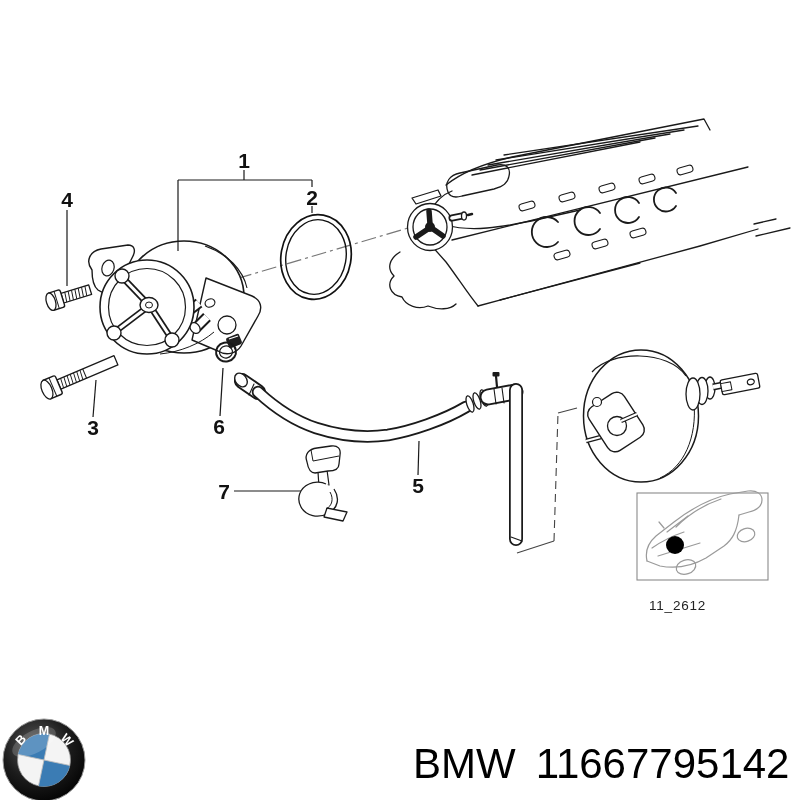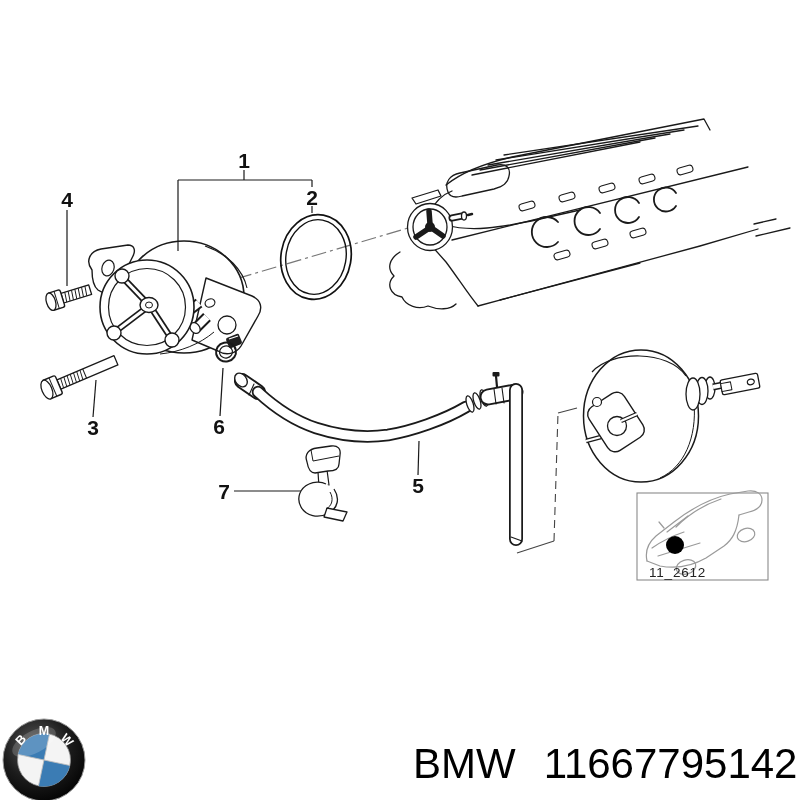--- a/index.html
+++ b/index.html
@@ -6,27 +6,27 @@
   .canvas{
     position:relative;width:800px;height:800px;background:#fff;overflow:hidden;
     font-family:"Liberation Sans",sans-serif;
   }
   .canvas svg{position:absolute;left:0;top:0;}
   .callout{
     position:absolute;transform:translate(-50%,-50%);
     font-weight:bold;font-size:21px;color:#111;line-height:1;cursor:default;
   }
   .thumb-caption{
-    position:absolute;left:649px;top:565px;font-size:13.5px;color:#222;letter-spacing:0.8px;
+    position:absolute;left:649px;top:598px;font-size:13.5px;color:#222;letter-spacing:0.8px;
   }
   .part-line{
     position:absolute;left:413px;top:740px;font-size:42px;color:#000;white-space:nowrap;
     letter-spacing:0px;
   }
-  .part-line .num{margin-left:28px;}
+  .part-line .num{margin-left:20px;}
 </style>
 </head>
 <body>
 
 <div class="canvas">
 
 <svg width="800" height="800" viewBox="0 0 800 800">
   <defs>
     <radialGradient id="rg" cx="40%" cy="33%" r="75%">
       <stop offset="0" stop-color="#5a5a5a"></stop>

